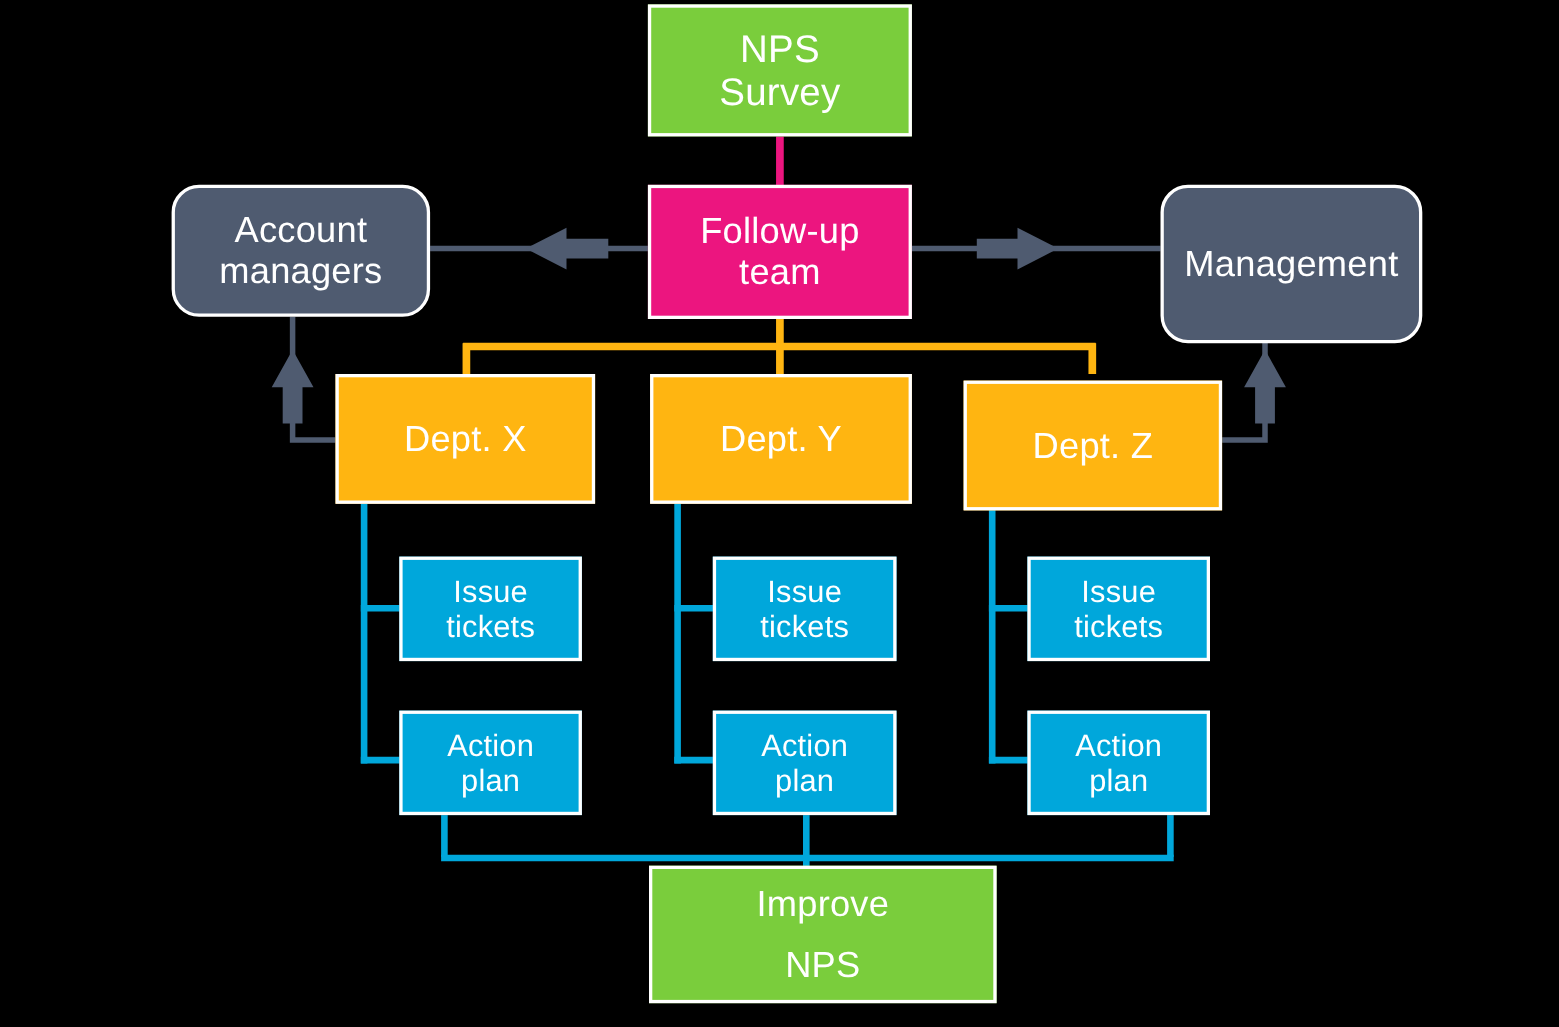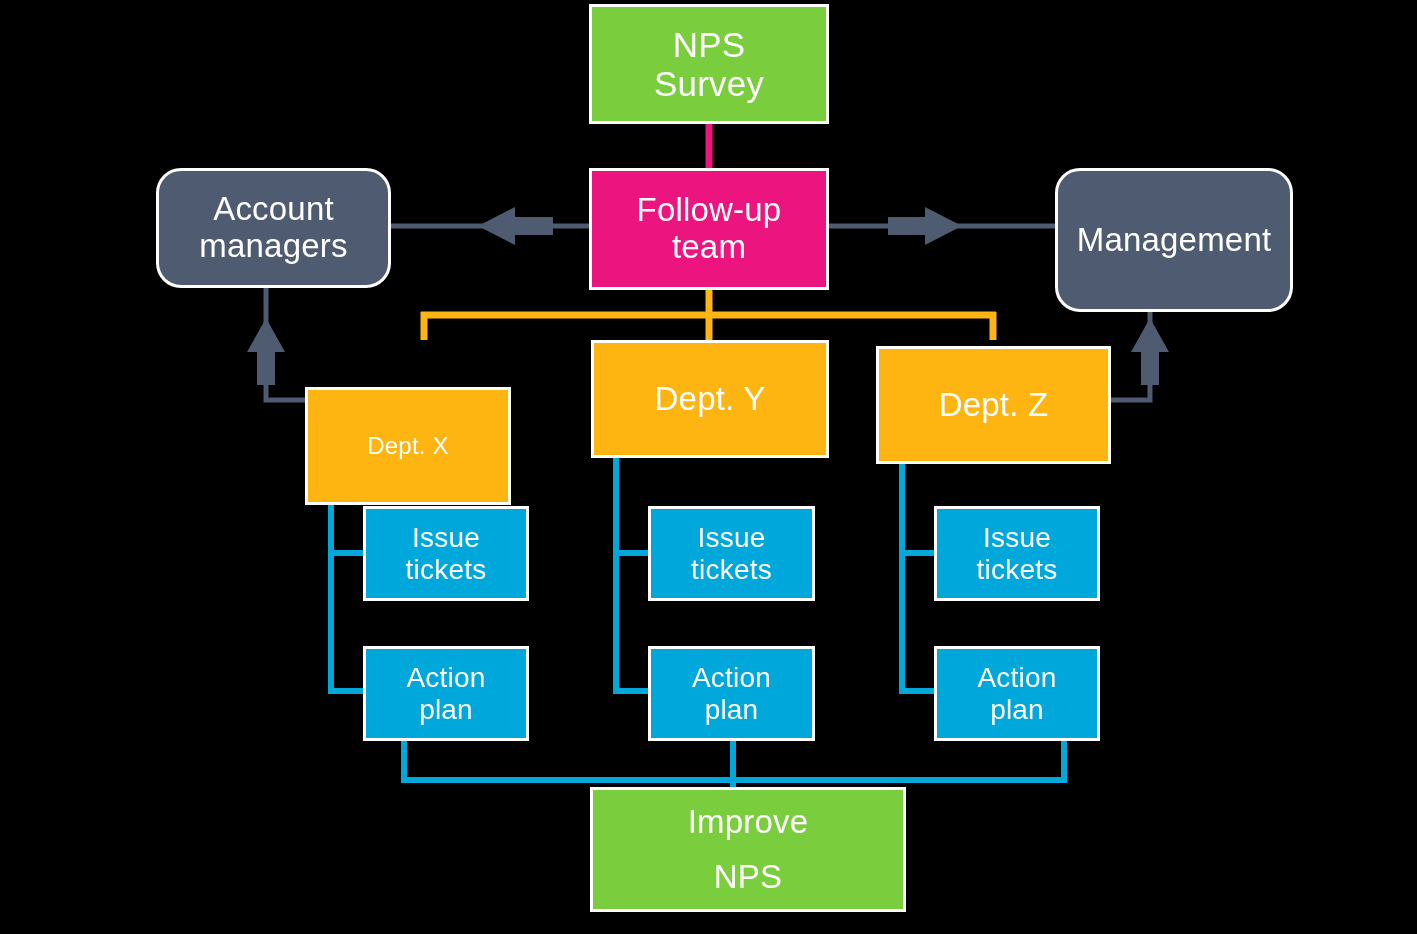--- a/index.html
+++ b/index.html
@@ -43,21 +43,21 @@
   .n-gray   { background: #4F5B70; border-radius: 25px; }
   .n-orange { background: #FFB511; }
   .n-blue   { background: #00A7DB; }
 
   
   #nps-survey     { left: 589px; top: 4px;   width: 240px; height: 120px; font-size: 35px; }
   #followup-team  { left: 589px; top: 168px; width: 240px; height: 122px; font-size: 33px; }
   #account-mgrs   { left: 156px; top: 168px; width: 235px; height: 120px; font-size: 33px; }
   #management     { left: 1055px; top: 168px; width: 238px; height: 144px; font-size: 33px; }
 
-  #dept-x { left: 305px; top: 340px; width: 206px; height: 118px; font-size: 24px; margin-top: 47px; }
+  #dept-x { left: 305px; top: 340px; width: 236px; height: 118px; font-size: 33px; }
   #dept-y { left: 591px; top: 340px; width: 238px; height: 118px; font-size: 33px; }
   #dept-z { left: 876px; top: 346px; width: 235px; height: 118px; font-size: 33px; }
 
   #tickets-x { left: 363px; top: 506px; width: 166px; height: 95px; font-size: 28px; }
   #tickets-y { left: 648px; top: 506px; width: 167px; height: 95px; font-size: 28px; }
   #tickets-z { left: 934px; top: 506px; width: 166px; height: 95px; font-size: 28px; }
 
   #plan-x { left: 363px; top: 646px; width: 166px; height: 95px; font-size: 28px; }
   #plan-y { left: 648px; top: 646px; width: 167px; height: 95px; font-size: 28px; }
   #plan-z { left: 934px; top: 646px; width: 166px; height: 95px; font-size: 28px; }

